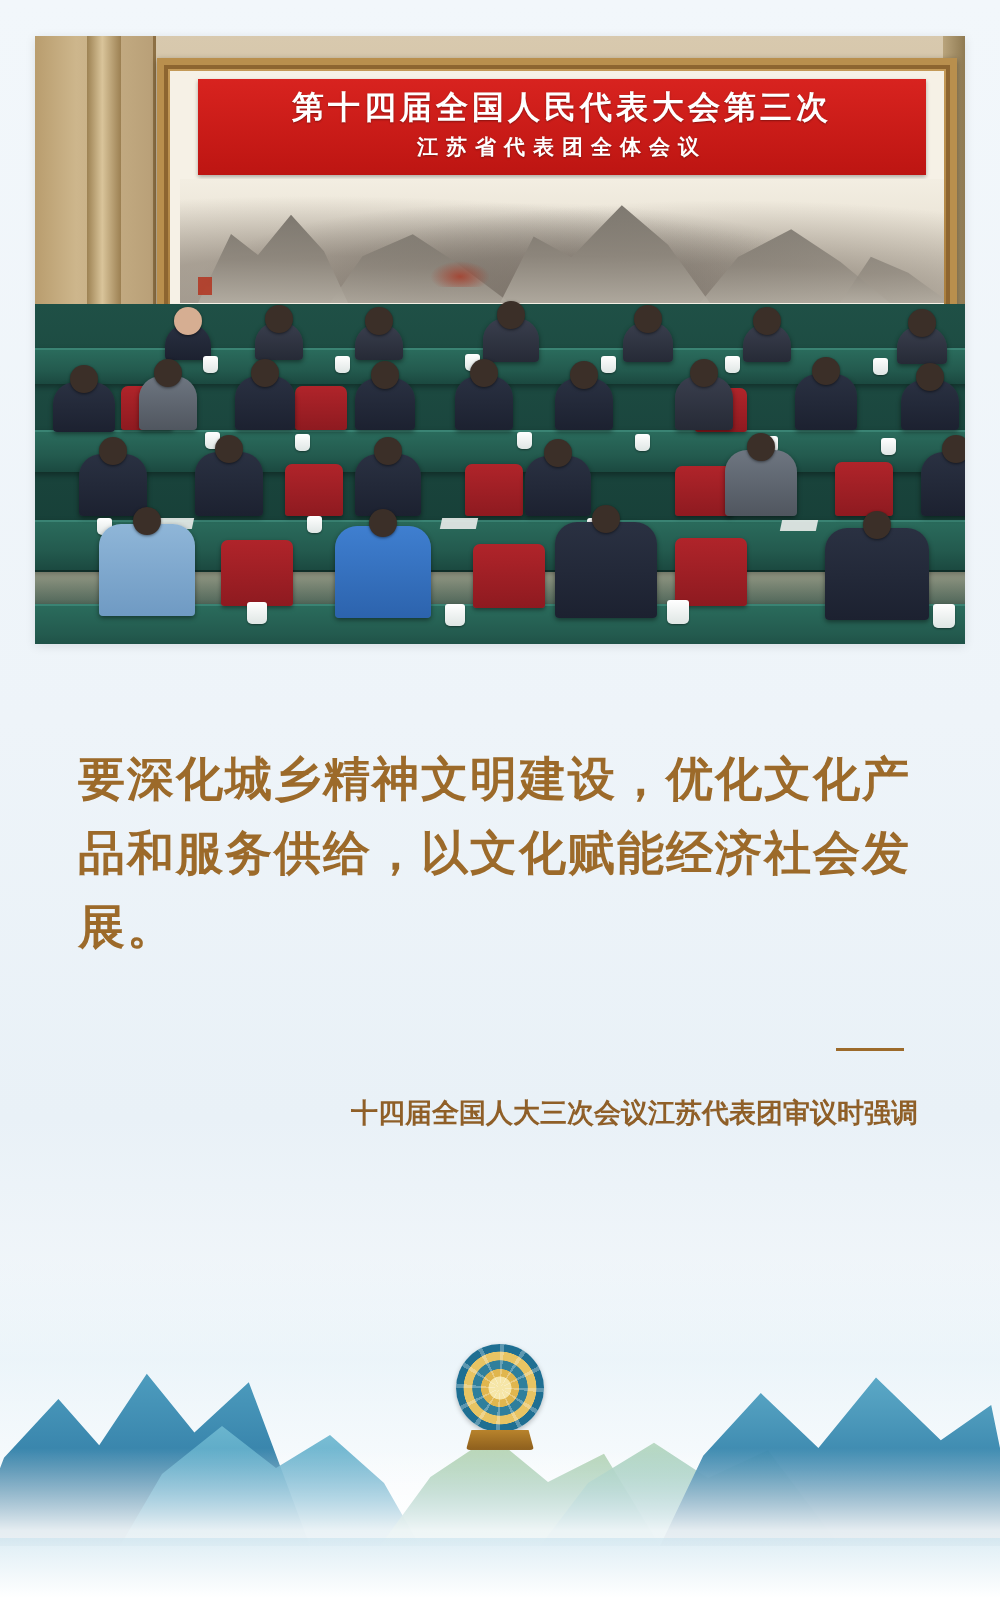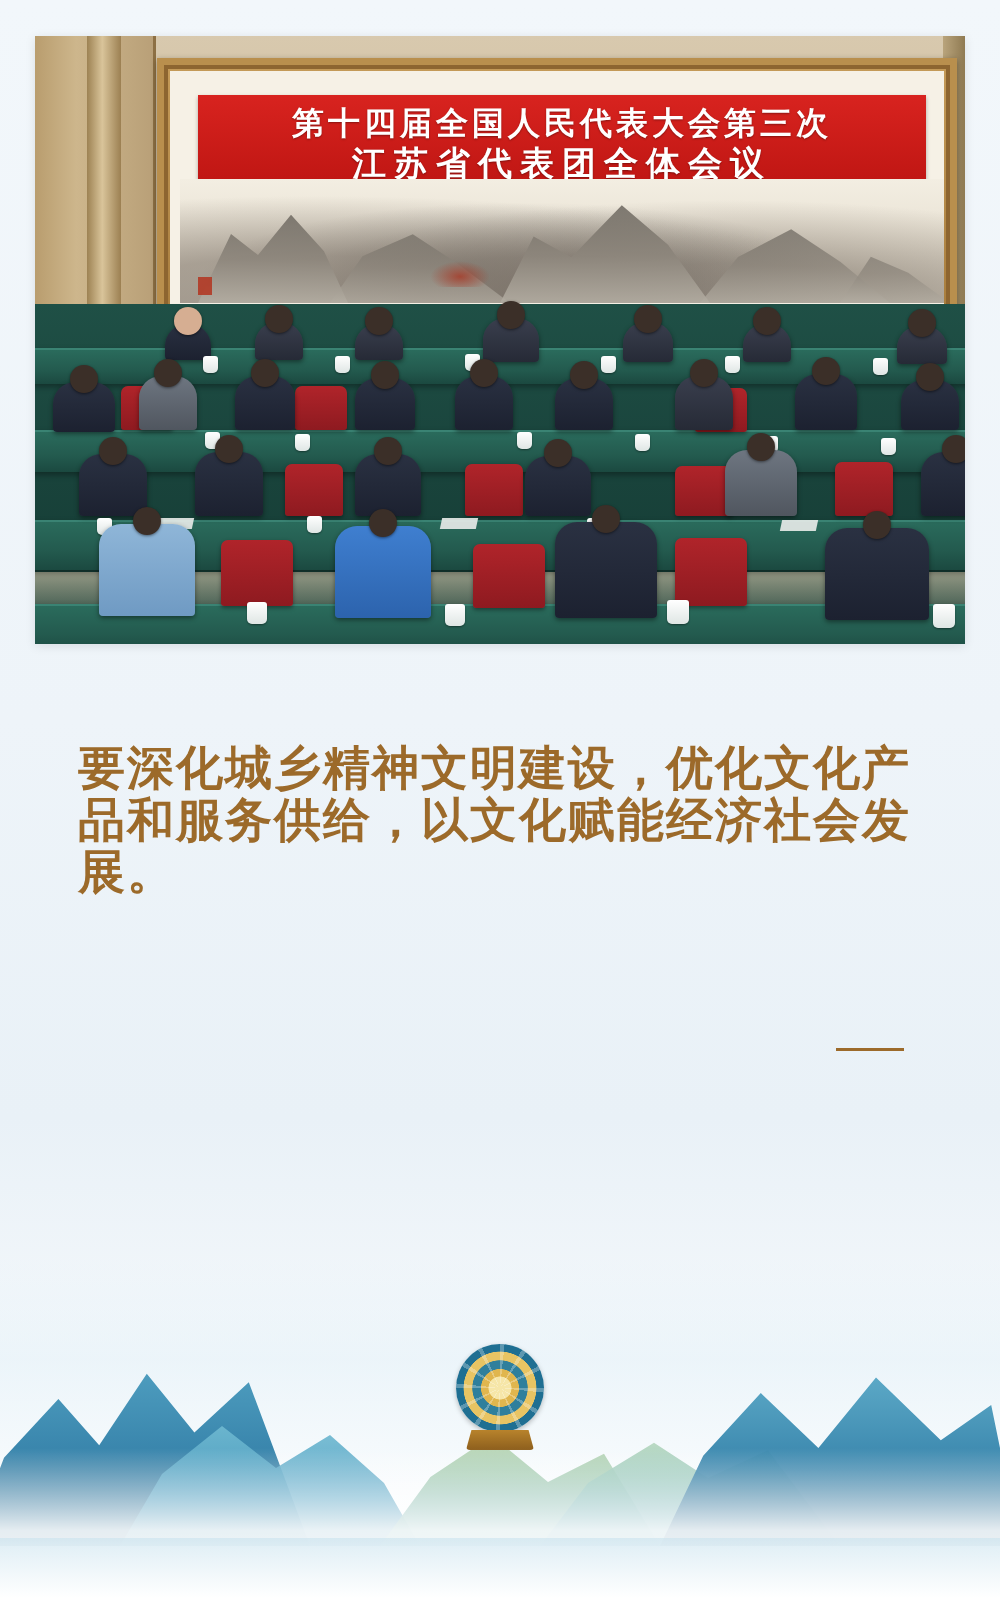--- a/index.html
+++ b/index.html
@@ -74,40 +74,40 @@
     overflow: hidden;
   }
   .frame-inner {
     position: absolute;
     inset: 6px;
     background: #f6f1e6;
     overflow: hidden;
   }
   .banner {
     position: absolute;
-    left: 28px; top: 24px;
+    left: 28px; top: 8px;
     width: 728px; height: 96px;
     background: linear-gradient(180deg,#d8231f,#bd1512);
     box-shadow: 0 2px 4px rgba(0,0,0,.3);
     display: flex;
     flex-direction: column;
     align-items: center;
     justify-content: center;
     overflow: hidden;
   }
   .banner-line {
     color: #ffffff;
     font-family: "Liberation Sans", "DejaVu Sans", sans-serif;
     font-weight: bold;
     letter-spacing: 4px;
     text-shadow: 0 1px 2px rgba(0,0,0,.35);
     white-space: nowrap;
   }
   .banner-line.l1 { font-size: 32px; line-height: 40px; }
-  .banner-line.l2 { font-size: 34px; line-height: 40px; letter-spacing: 8px; }
+  .banner-line.l2 { font-size: 21px; line-height: 40px; letter-spacing: 8px; }
 
   
   .ink {
     position: absolute;
     left: 10px; top: 108px; width: 764px; height: 124px;
     background:
       radial-gradient(ellipse at 18% 90%, rgba(120,110,100,.55) 0 22%, rgba(120,110,100,0) 60%),
       radial-gradient(ellipse at 45% 85%, rgba(90,85,80,.45) 0 18%, rgba(90,85,80,0) 55%),
       radial-gradient(ellipse at 72% 95%, rgba(110,100,90,.5) 0 20%, rgba(110,100,90,0) 58%),
       linear-gradient(180deg,#f3eee2 0%, #e7e0d2 55%, #d9d2c4 100%);
@@ -200,21 +200,21 @@
   }
 
   
   .quote {
     position: absolute;
     left: 78px;
     top: 742px;
     width: 840px;
     color: #9c6a2a;
     font-size: 47px;
-    line-height: 52px;
+    line-height: 74px;
     letter-spacing: 2px;
     font-family: "DejaVu Serif", "Liberation Serif", serif;
     font-weight: 600;
   }
 
   .attrib {
     position: absolute;
     left: 78px;
     top: 1020px;
     width: 840px;
@@ -442,20 +442,21 @@
         <div class="cup" style="left:898px; top:300px; width:22px; height:24px;"></div>
       </div>
 
     </div>
   </div>
 
   <div class="quote">要深化城乡精神文明建设，优化文化产品和服务供给，以文化赋能经济社会发展。</div>
 
   <div class="attrib">
     <span class="dash"></span>
+    <span class="attrib-line2">十四届全国人大三次会议江苏代表团审议时强调</span>
   </div>
 
   <div class="foot">
     <div class="foot-bg"></div>
     <div class="m m1"></div>
     <div class="m m2"></div>
     <div class="m m3"></div>
     <div class="m m5"></div>
     <div class="m m4"></div>
 

